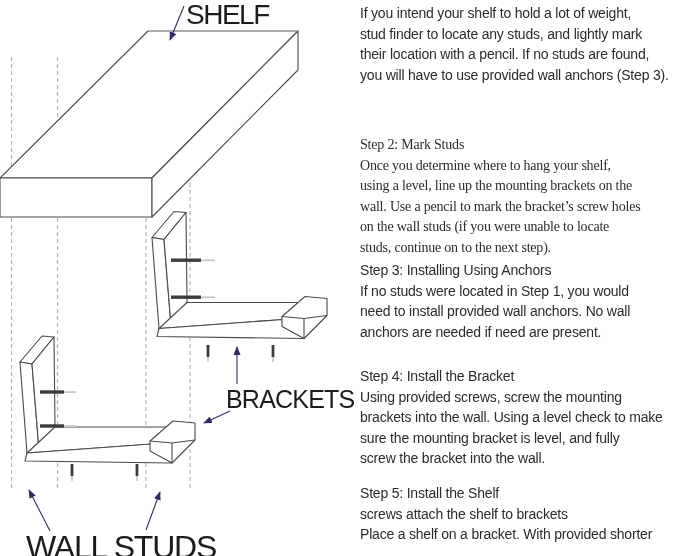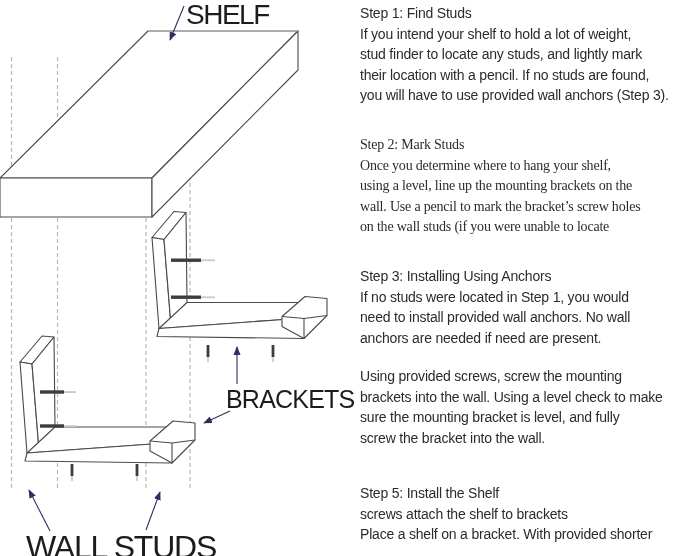--- a/index.html
+++ b/index.html
@@ -7,21 +7,21 @@
          font-family:"Liberation Sans",sans-serif;}
   .diagram-svg{position:absolute;left:0;top:0;}
   .big-label{position:absolute;color:#1c1c1c;white-space:nowrap;line-height:1;}
   .label-shelf{left:186px;top:1px;font-size:28px;letter-spacing:-1.5px;}
   .label-brackets{left:226px;top:387px;font-size:25px;letter-spacing:-0.8px;}
   .label-wallstuds{left:26px;top:531px;font-size:32px;letter-spacing:-1.2px;}
   .steps{position:absolute;left:360px;top:0;width:319px;}
   .step{position:absolute;left:0;color:#2b2b2b;font-size:14px;
         line-height:20.5px;letter-spacing:-0.2px;}
   .step div{white-space:nowrap;}
-  .step-1{top:3px;} .step-2{top:135px;font-family:Liberation Serif, serif;} .step-3{top:266px;}
+  .step-1{top:3px;} .step-2{top:135px;font-family:Liberation Serif, serif;} .step-3{top:260px;}
   .step-4{top:366px;} .step-5{top:483px;}
 </style>
 </head>
 <body>
 
 <div class="stage">
 
   <svg class="diagram-svg" width="355" height="556" viewBox="0 0 355 556">
     <defs>
       <marker id="ah" viewBox="0 0 10 8" refX="9" refY="4" markerWidth="8" markerHeight="6.4" orient="auto">
@@ -104,43 +104,44 @@
     </g>
   </svg>
 
   <div class="big-label label-shelf">SHELF</div>
   <div class="big-label label-brackets">BRACKETS</div>
   <div class="big-label label-wallstuds">WALL STUDS</div>
 
   <div class="steps">
 
     <div class="step step-1">
-      <div>Step 1: Find Studs</div>
       <div>If you intend your shelf to hold a lot of weight,</div>
       <div>stud finder to locate any studs, and lightly mark</div>
       <div>their location with a pencil. If no studs are found,</div>
       <div>you will have to use provided wall anchors (Step 3).</div>
     </div>
 
     <div class="step step-2">
       <div>Step 2: Mark Studs</div>
       <div>Once you determine where to hang your shelf,</div>
       <div>using a level, line up the mounting brackets on the</div>
       <div>wall. Use a pencil to mark the bracket’s screw holes</div>
       <div>on the wall studs (if you were unable to locate</div>
+      <div>studs, continue on to the next step).</div>
     </div>
 
     <div class="step step-3">
       <div>Step 3: Installing Using Anchors</div>
       <div>If no studs were located in Step 1, you would</div>
       <div>need to install provided wall anchors. No wall</div>
       <div>anchors are needed if need are present.</div>
     </div>
 
     <div class="step step-4">
+      <div>Step 4: Install the Bracket</div>
       <div>Using provided screws, screw the mounting</div>
       <div>brackets into the wall. Using a level check to make</div>
       <div>sure the mounting bracket is level, and fully</div>
       <div>screw the bracket into the wall.</div>
     </div>
 
     <div class="step step-5">
       <div>Step 5: Install the Shelf</div>
       <div>screws attach the shelf to brackets</div>
       <div>Place a shelf on a bracket. With provided shorter</div>

